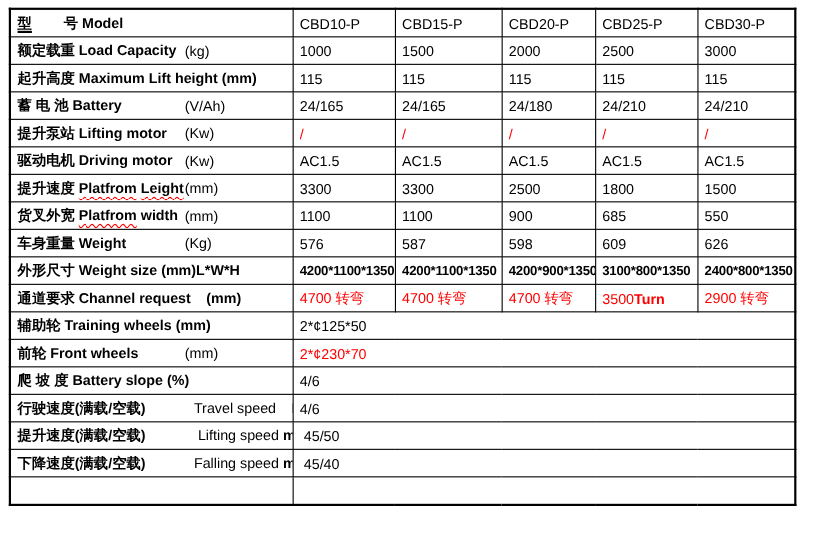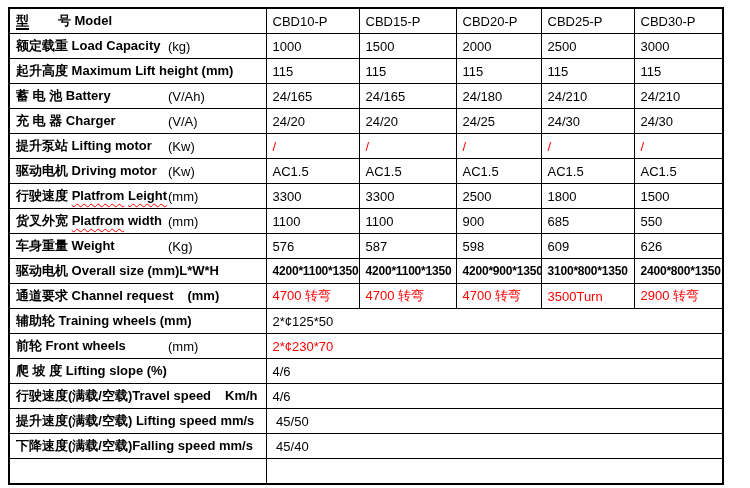--- a/index.html
+++ b/index.html
@@ -10,22 +10,22 @@
              border-collapse:collapse;table-layout:fixed;
              border:2px solid #000;}
   td{border:1.5px solid #000;height:24px;vertical-align:middle;
      padding:0 3px 0 6px;font-size:13px;white-space:pre;overflow:hidden;}
   td.label-td{font-weight:bold;position:relative;}
   td.val-td{font-weight:normal;}
   td.red{color:#ff0000;}
   td.b{font-weight:bold;}
   td.dims{font-size:12px;font-weight:bold;letter-spacing:-0.2px;}
   span.red{color:#ff0000;}
-  span.b{font-weight:normal;}
-  span.rg{font-weight:bold;}
+  span.b{font-weight:bold;}
+  span.rg{font-weight:normal;margin-left:44px;}
   span.sq{text-decoration:underline;text-decoration-style:wavy;
           text-decoration-color:#ff0000;text-decoration-thickness:1px;
           text-underline-offset:3px;}
   span.ul{text-decoration:underline;text-decoration-thickness:1.5px;
           text-underline-offset:3px;}
   span.unit-tab{position:absolute;left:158px;top:50%;transform:translateY(-50%);
                 font-weight:normal;}
   span.unit-gap{margin-left:14px;font-weight:bold;}
 </style>
 </head>
@@ -68,45 +68,37 @@
         </tr>
         <tr>
           <td class="label-td"><span>蓄 电 池 Battery</span><span class="unit-tab">(V/Ah)</span></td>
           <td class="val-td">24/165</td>
           <td class="val-td">24/165</td>
           <td class="val-td">24/180</td>
           <td class="val-td">24/210</td>
           <td class="val-td">24/210</td>
         </tr>
         <tr>
-          <td class="label-td"><span>充 电 器 Charger</span><span class="unit-tab">(V/A)</span></td>
-          <td class="val-td">24/20</td>
-          <td class="val-td">24/20</td>
-          <td class="val-td">24/25</td>
-          <td class="val-td">24/30</td>
-          <td class="val-td">24/30</td>
-        </tr>
-        <tr>
           <td class="label-td"><span>提升泵站 Lifting motor</span><span class="unit-tab">(Kw)</span></td>
           <td class="val-td red">/</td>
           <td class="val-td red">/</td>
           <td class="val-td red">/</td>
           <td class="val-td red">/</td>
           <td class="val-td red">/</td>
         </tr>
         <tr>
           <td class="label-td"><span>驱动电机 Driving motor</span><span class="unit-tab">(Kw)</span></td>
           <td class="val-td">AC1.5</td>
           <td class="val-td">AC1.5</td>
           <td class="val-td">AC1.5</td>
           <td class="val-td">AC1.5</td>
           <td class="val-td">AC1.5</td>
         </tr>
         <tr>
-          <td class="label-td"><span>行驶速度 </span><span class="sq">Platfrom</span><span> </span><span class="sq">Leight</span><span class="unit-tab">(mm)</span></td>
+          <td class="label-td"><span>提升速度 </span><span class="sq">Platfrom</span><span> </span><span class="sq">Leight</span><span class="unit-tab">(mm)</span></td>
           <td class="val-td">3300</td>
           <td class="val-td">3300</td>
           <td class="val-td">2500</td>
           <td class="val-td">1800</td>
           <td class="val-td">1500</td>
         </tr>
         <tr>
           <td class="label-td"><span>货叉外宽 </span><span class="sq">Platfrom</span><span> width</span><span class="unit-tab">(mm)</span></td>
           <td class="val-td">1100</td>
           <td class="val-td">1100</td>
@@ -116,21 +108,21 @@
         </tr>
         <tr>
           <td class="label-td"><span>车身重量 Weight</span><span class="unit-tab">(Kg)</span></td>
           <td class="val-td">576</td>
           <td class="val-td">587</td>
           <td class="val-td">598</td>
           <td class="val-td">609</td>
           <td class="val-td">626</td>
         </tr>
         <tr>
-          <td class="label-td"><span>驱动电机 Overall size (mm)L*W*H</span></td>
+          <td class="label-td"><span>外形尺寸 Weight size (mm)L*W*H</span></td>
           <td class="val-td dims">4200*1100*1350</td>
           <td class="val-td dims">4200*1100*1350</td>
           <td class="val-td dims">4200*900*1350</td>
           <td class="val-td dims">3100*800*1350</td>
           <td class="val-td dims">2400*800*1350</td>
         </tr>
         <tr>
           <td class="label-td"><span>通道要求 Channel request</span><span class="unit-gap">(mm)</span></td>
           <td class="val-td red">4700 转弯</td>
           <td class="val-td red">4700 转弯</td>
@@ -140,21 +132,21 @@
         </tr>
         <tr>
           <td class="label-td"><span>辅助轮 Training wheels (mm)</span></td>
           <td class="val-td" colspan="5">2*¢125*50</td>
         </tr>
         <tr>
           <td class="label-td"><span>前轮 Front wheels</span><span class="unit-tab">(mm)</span></td>
           <td class="val-td" colspan="5"><span class="red">2*¢230*70</span></td>
         </tr>
         <tr>
-          <td class="label-td"><span>爬 坡 度 Lifting slope (%)</span></td>
+          <td class="label-td"><span>爬 坡 度 Battery slope (%)</span></td>
           <td class="val-td" colspan="5">4/6</td>
         </tr>
         <tr>
           <td class="label-td"><span>行驶速度(满载/空载)</span><span class="rg">Travel speed</span><span class="unit-gap">Km/h</span></td>
           <td class="val-td" colspan="5">4/6</td>
         </tr>
         <tr>
           <td class="label-td"><span>提升速度(满载/空载) </span><span class="rg">Lifting speed </span><span>mm/s</span></td>
           <td class="val-td" colspan="5"> 45/50</td>
         </tr>

